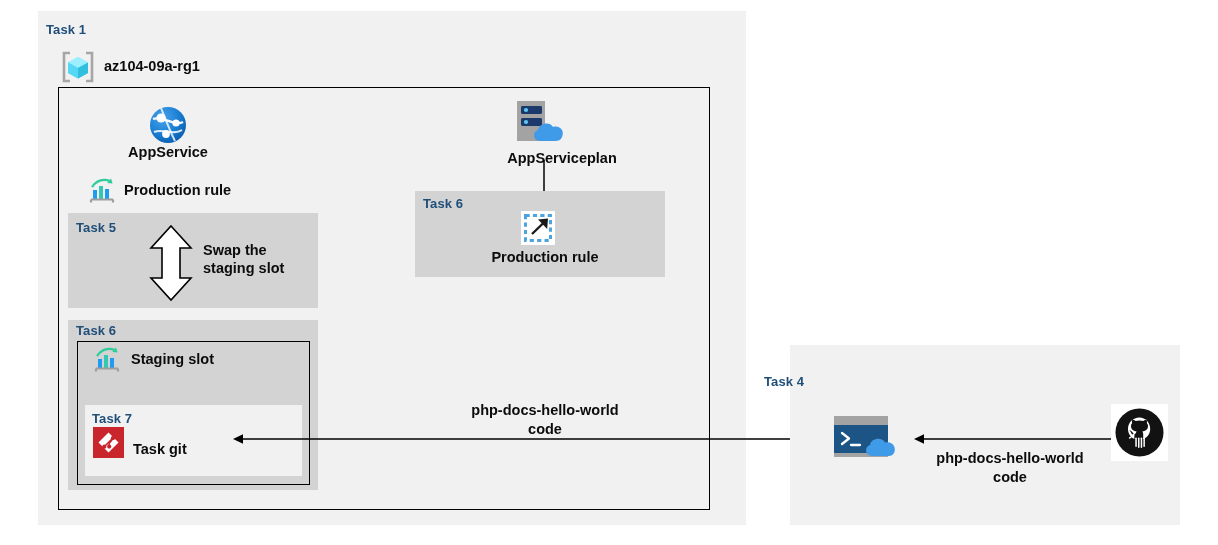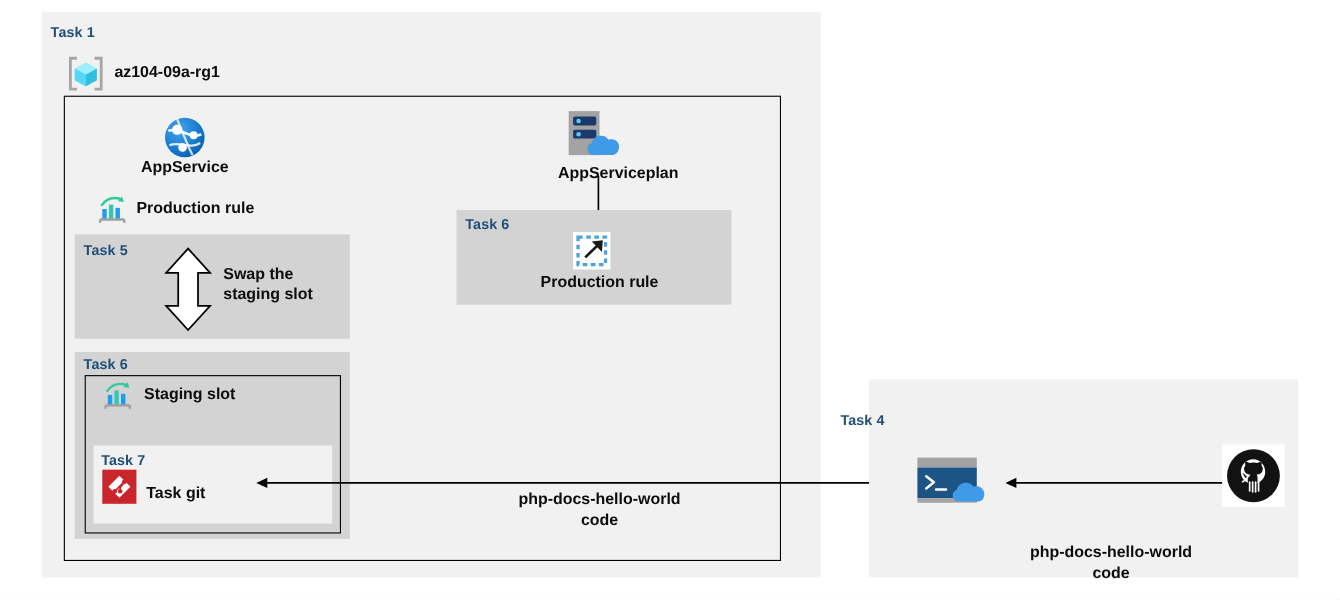--- a/index.html
+++ b/index.html
@@ -26,21 +26,21 @@
   .slot-wrap{width:26px;height:24px;}
 
   svg{display:block;overflow:visible;}
 
   .arrow-line{stroke:#000;stroke-width:1.5;fill:none;}
   .arrow-head{fill:#000;}
 
   .swap-arrow{position:absolute;}
 
   .edge-label{position:absolute;color:#0c0c0c;font-weight:bold;font-size:14.5px;
-              text-align:center;line-height:1.3;white-space:pre-line;margin-top:44px;}
+              text-align:center;line-height:1.3;white-space:pre-line;}
 </style>
 </head>
 <body>
 
 <div class="panel panel-light" style="left:38px;top:11px;width:708px;height:514px;"></div>
 
 <div class="task-label" style="left:46px;top:22px;">Task 1</div>
 
 <div class="icon rg-wrap" style="left:60px;top:51px;">
   <svg width="36" height="32" viewBox="0 0 36 32">

